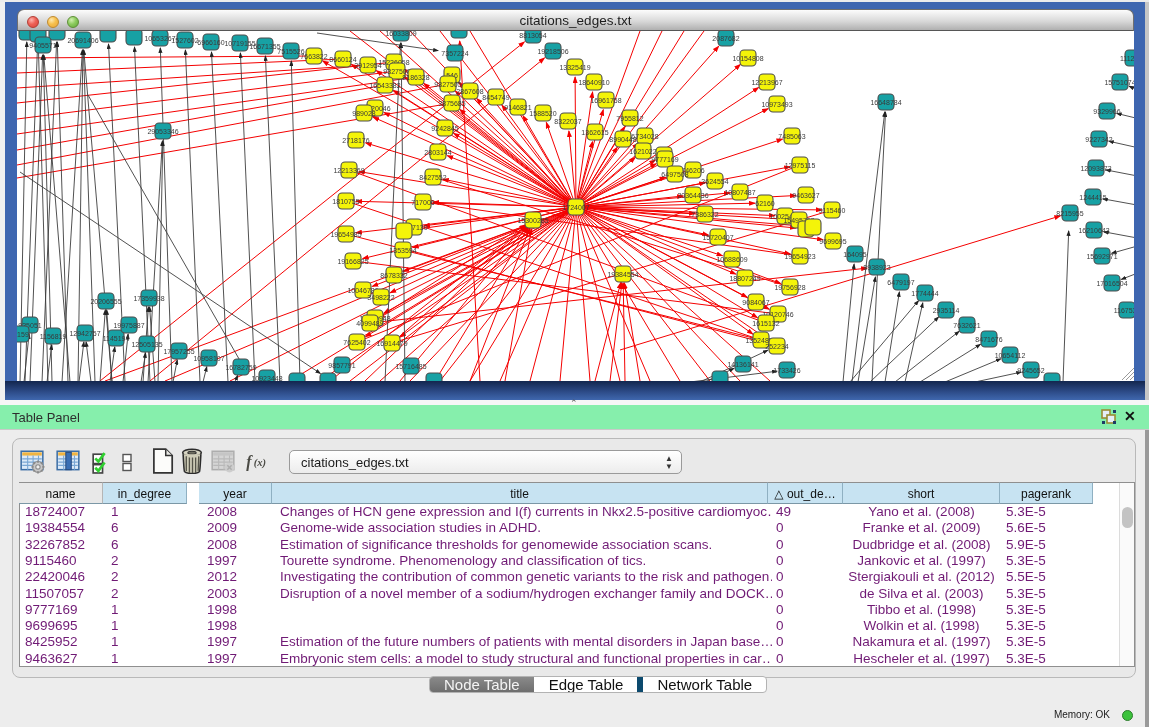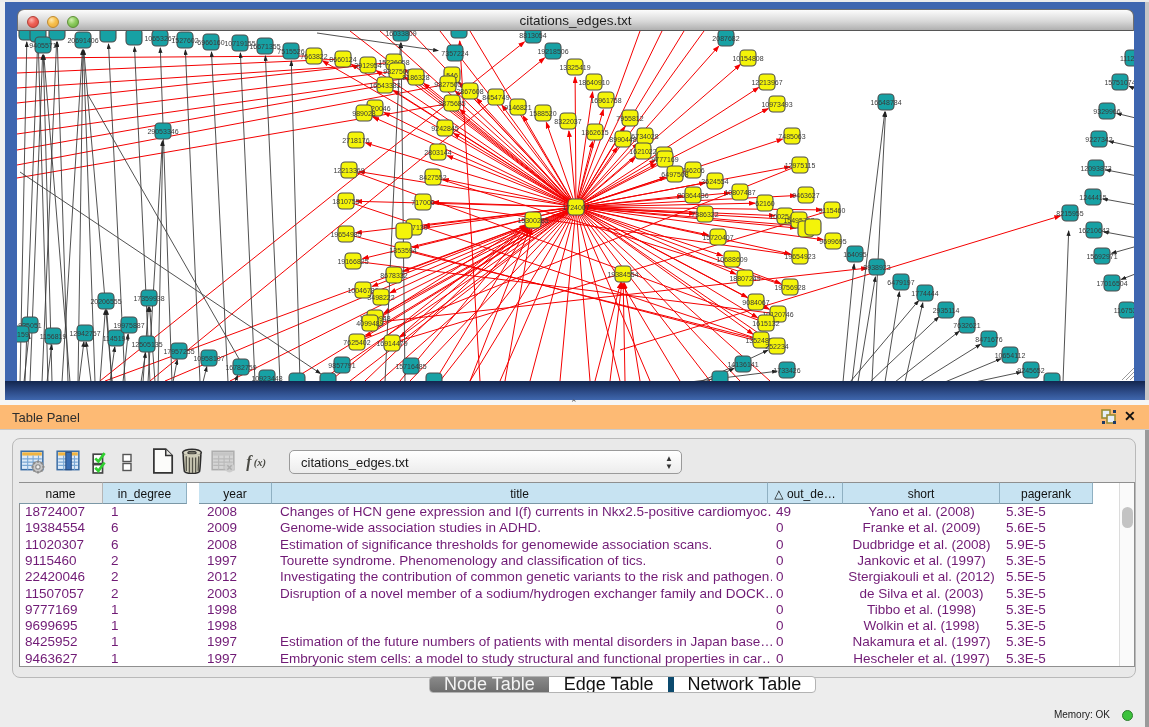--- a/index.html
+++ b/index.html
@@ -5,37 +5,37 @@
 #app{position:relative;width:1149px;height:727px}
 #desktop{position:absolute;left:0;top:0;width:1149px;height:400px;background:#3e66b0}
 #desktop .lb{position:absolute;left:0;top:0;width:5px;height:400px;background:#f0f0f0}
 #desktop .rb{position:absolute;right:0;top:0;width:4px;height:400px;background:#c6c6c6}
 #desktop .bot{position:absolute;left:5px;right:4px;top:381px;height:19px;background:linear-gradient(#13264e,#2c4a86 55%,#3f67ae)}
 #titlebar{position:absolute;left:17px;top:9px;width:1117px;height:22px;border-radius:7px 7px 0 0;background:linear-gradient(#fcfcfc,#d9d9d9 55%,#b0b0b0);border:1px solid #6f6f6f;border-bottom:1px solid #565656}
 #titlebar .t{position:absolute;left:0;right:0;top:3px;text-align:center;font-size:13.5px;color:#1d1d1d}
 .tl{position:absolute;top:6px;width:12px;height:12px;border-radius:50%}
 #canvasbox{position:absolute;left:17px;top:31px;width:1117px;height:350px;background:#fff;border-left:1px solid #777;border-right:1px solid #777}
 #tp_gap{position:absolute;left:0;top:400px;width:1149px;height:5px;background:#f6f6f6}
-#tp_bar{position:absolute;left:0;top:405px;width:1149px;height:25px;background:#fdba74;border-bottom:1px solid #c9c9c9}
+#tp_bar{position:absolute;left:0;top:405px;width:1149px;height:25px;background:#86efac;border-bottom:1px solid #c9c9c9}
 #tp_bar .t{position:absolute;left:12px;top:5px;font-size:13px;color:#2e2e2e}
 #container{position:absolute;left:12px;top:438px;width:1124px;height:240px;background:#e9e9e9;border:1px solid #b9b9b9;border-radius:8px}
 .ticon{position:absolute;top:449px}
 #dropdown{position:absolute;left:289px;top:450px;width:393px;height:24px;background:linear-gradient(#fff,#ececec);border:1px solid #9a9a9a;border-radius:5px}
 #dropdown .t{position:absolute;left:11px;top:4px;font-size:13px;color:#1a1a1a}
 #dropdown .ar{position:absolute;right:8px;top:4px;font-size:8px;color:#333;line-height:8px}
 #table{position:absolute;left:19px;top:482px;width:1116px;height:185px;background:#fff;border:1px solid #8f8f8f}
 .hcell{position:absolute;top:482px;height:22px;background:#c7e3f2;border-right:1px solid #8fb0c2;border-top:1px solid #8f8f8f;border-bottom:1px solid #7b97a6;font-size:12px;color:#111;text-align:center;line-height:22px}
 .trow{position:absolute;left:19px;width:1100px;height:16.3px;font-size:13.5px;color:#701a75;line-height:16.3px;white-space:nowrap}
 .trow span{position:absolute;top:0}
 .c0{left:6px}.c1{left:92px}.c2{left:188px}.c3{left:261px;width:492px;overflow:hidden}.c4{left:757px}
 .c5{left:824px;width:157px;text-align:center}.c6{left:987px}
 #vscroll{position:absolute;left:1119px;top:483px;width:15px;height:183px;background:#fafafa;border-left:1px solid #dcdcdc}
 #vscroll .th{position:absolute;left:2px;top:24px;width:11px;height:21px;background:#c3c3c3;border-radius:6px}
 #tabs{position:absolute;left:429px;top:676px;height:17px;border:1px solid #b3b3b3;border-radius:4px;background:#fff;display:flex;overflow:hidden}
-#tabs div{font-size:18px;line-height:15px;padding:0 14px;color:#111}
+#tabs div{font-size:15px;line-height:15px;padding:0 14px;color:#111}
 #tabs .sel{background:linear-gradient(#8a8a8a,#6e6e6e);color:#f4f4f4}
 #tabs .mid{border-left:1px solid #fff;border-right:6px solid #0c4a6e}
 #mem{position:absolute;right:39px;top:709px;font-size:10px;color:#1c1c1c}
 #memdot{position:absolute;right:16px;top:710px;width:11px;height:11px;border-radius:50%;background:#3cc23c;border:1.5px solid #2c7d2c}
 </style></head><body>
 <div id="app">
 <div id="desktop">
  <div class="lb"></div>
       <div class="rb"></div>
  <div style="position:absolute;left:0;top:0;width:1149px;height:2px;background:#ececec"></div>
@@ -622,21 +622,21 @@
 <div class="trow" style="top:520.3px">
       <span class="c0">19384554</span>
       <span class="c1">6</span>
       <span class="c2">2009</span>
       <span class="c3">Genome-wide association studies in ADHD.</span>
       <span class="c4">0</span>
       <span class="c5">Franke et al. (2009)</span>
       <span class="c6">5.6E-5</span>
     </div>
 <div class="trow" style="top:536.6px">
-      <span class="c0">11020307</span>
+      <span class="c0">32267852</span>
       <span class="c1">6</span>
       <span class="c2">2008</span>
       <span class="c3">Estimation of significance thresholds for genomewide association scans.</span>
       <span class="c4">0</span>
       <span class="c5">Dudbridge et al. (2008)</span>
       <span class="c6">5.9E-5</span>
     </div>
 <div class="trow" style="top:552.9px">
       <span class="c0">9115460</span>
       <span class="c1">2</span>

